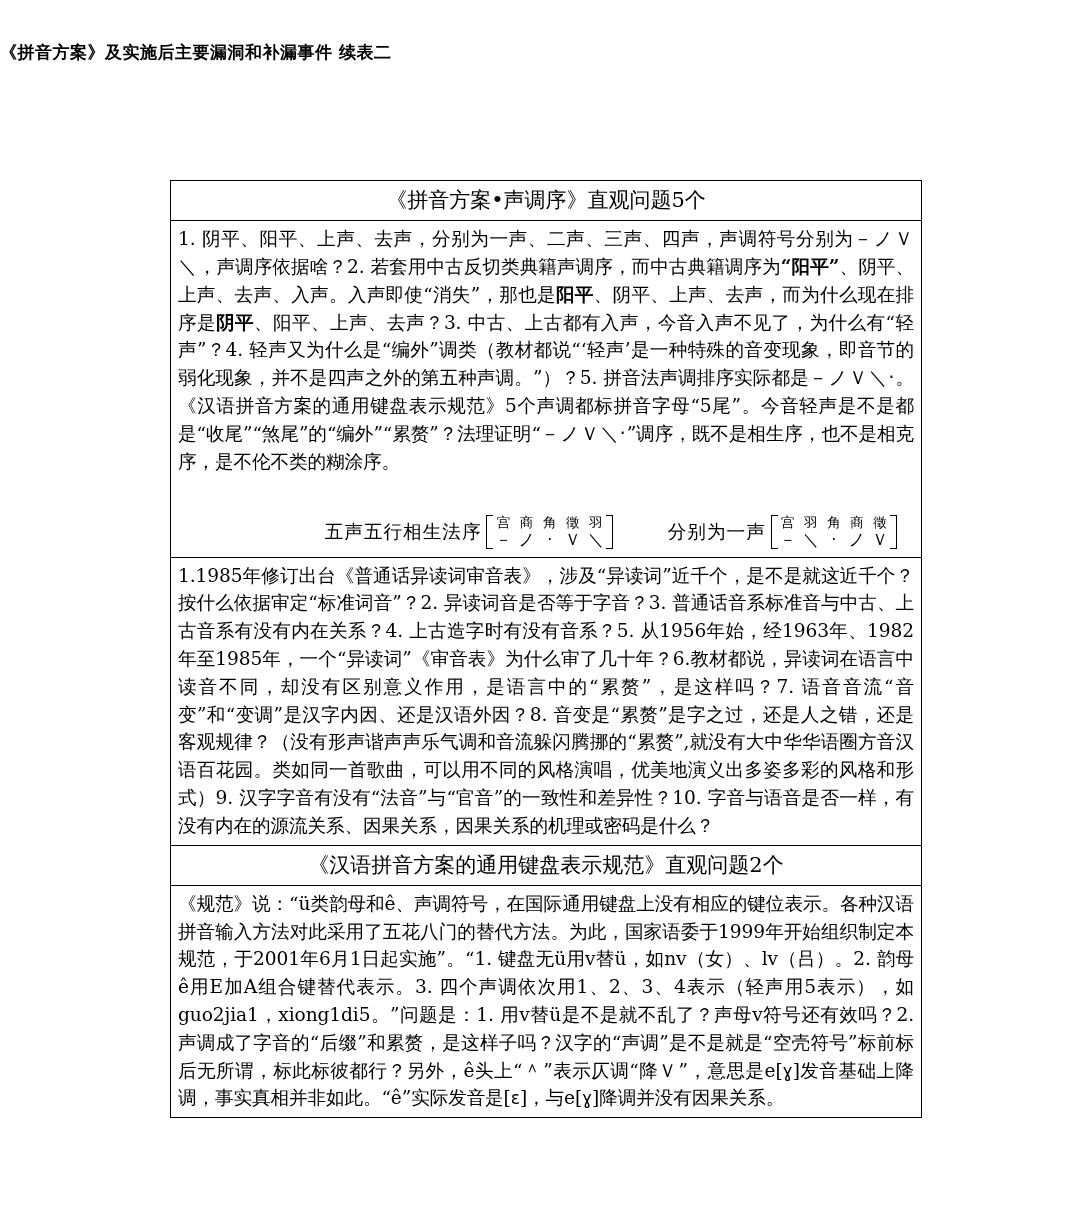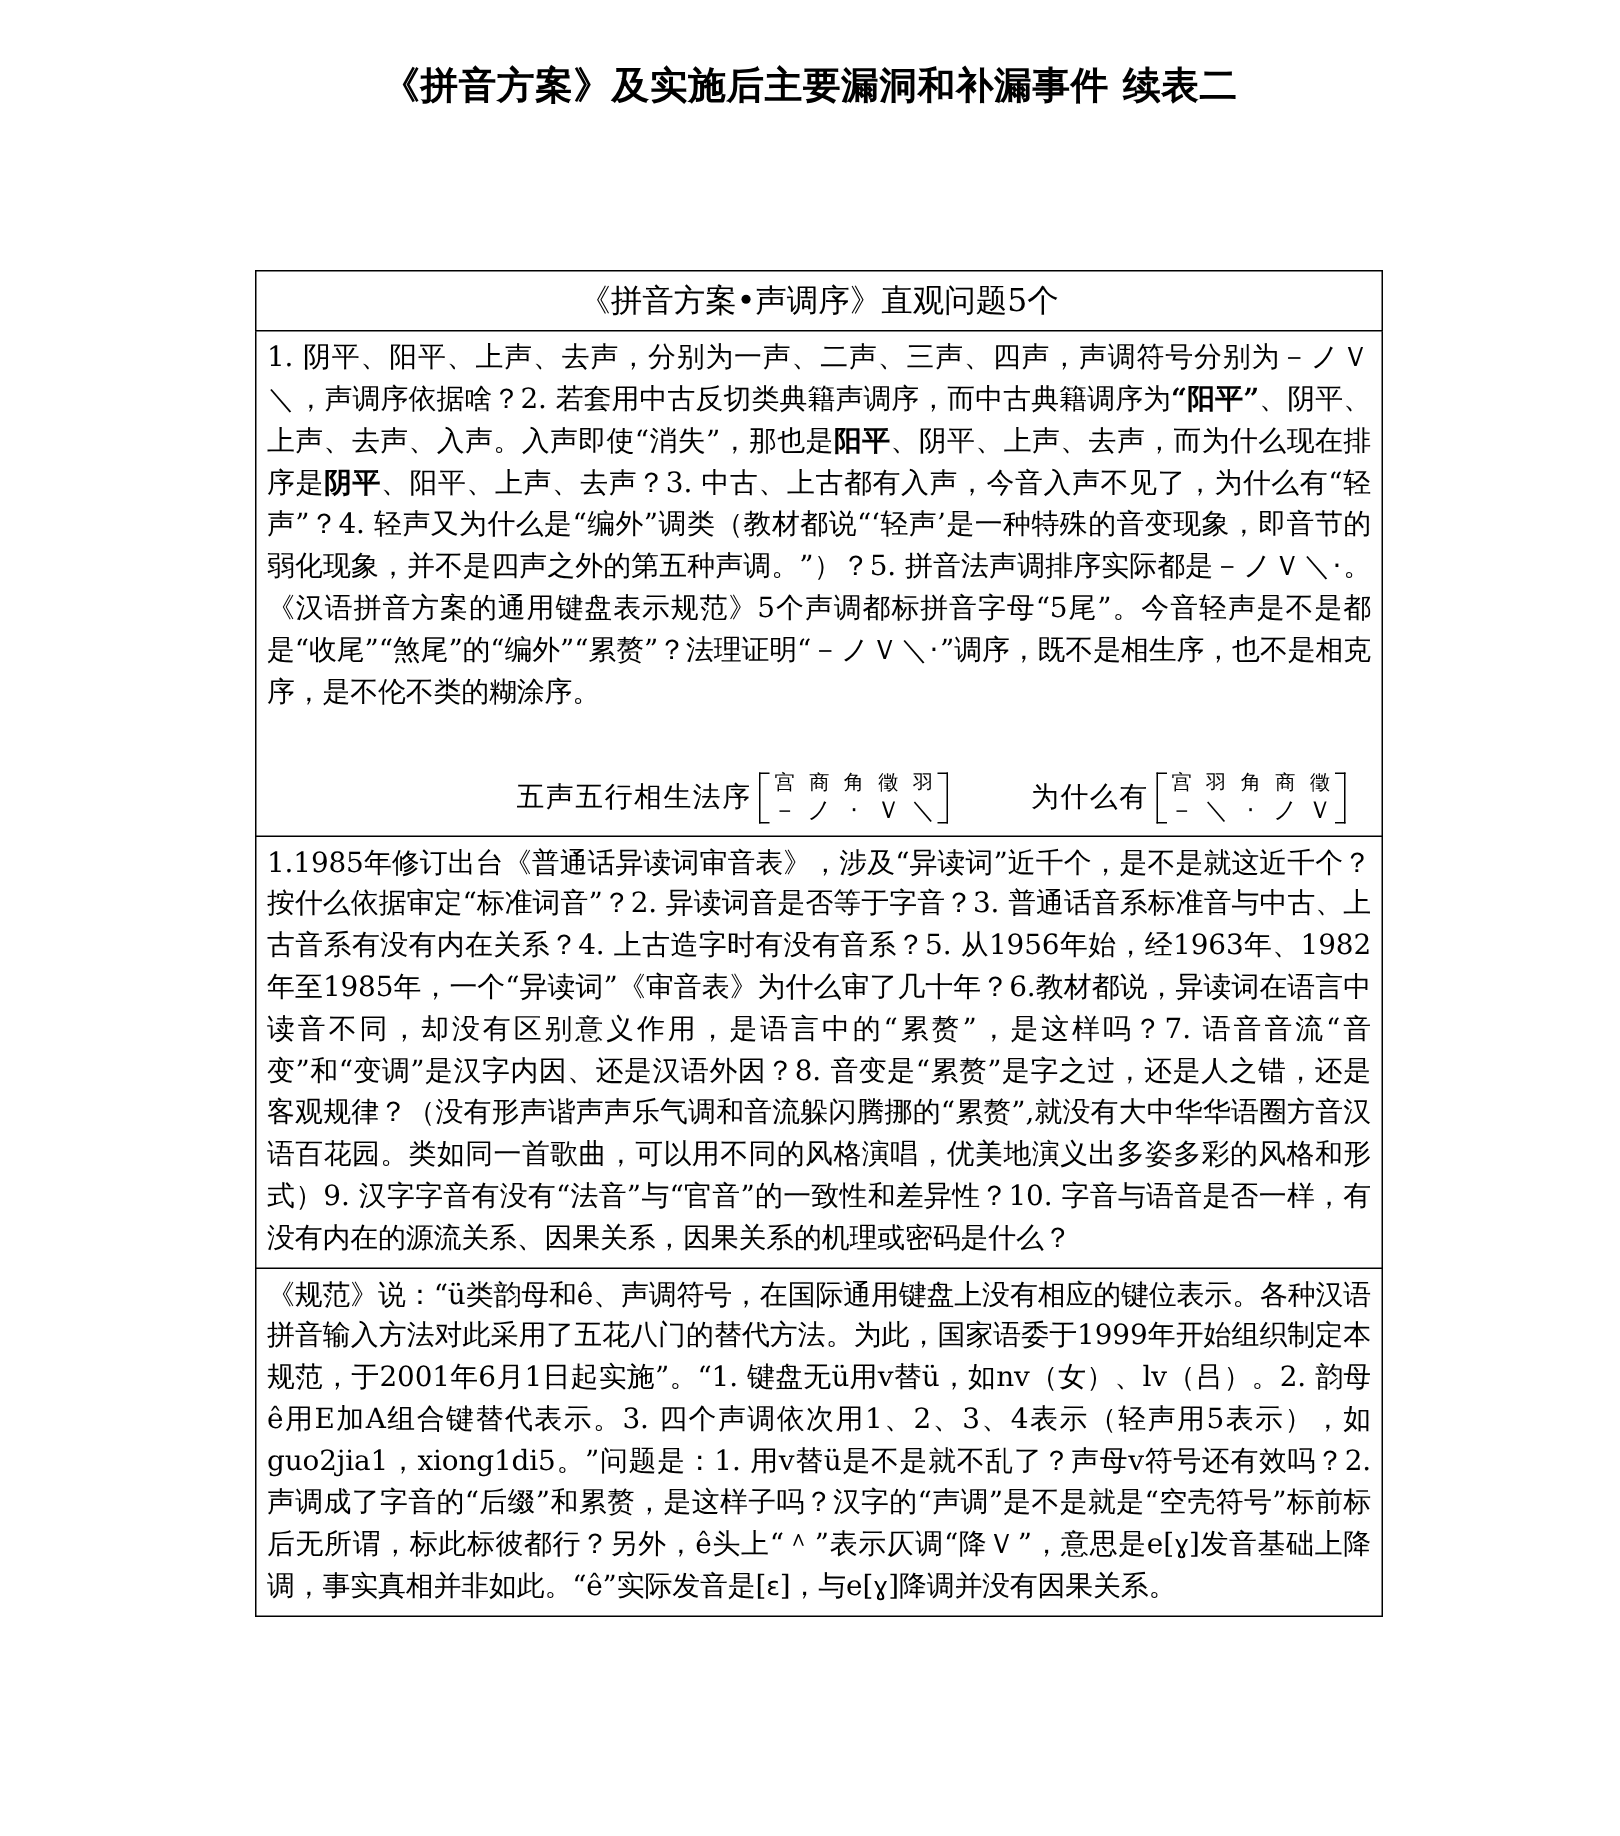--- a/index.html
+++ b/index.html
@@ -15,24 +15,23 @@
     position: relative;
     overflow: hidden;
   }
   .page {
     width: 1080px;
     height: 1224px;
     position: relative;
     box-sizing: border-box;
   }
   .doc-title {
-    text-align: center;
     font-family: "DejaVu Sans", "Liberation Sans", sans-serif;
     font-weight: bold;
-    font-size: 25px;
+    font-size: 17px;
     letter-spacing: 0.5px;
     padding-top: 42px;
     line-height: 1.2;
   }
   .table-wrap {
     position: absolute;
     left: 170px;
     top: 180px;
     width: 740px;
   }
@@ -157,21 +156,21 @@
                           <span>－</span>
                           <span>ノ</span>
                           <span>·</span>
                           <span>Ｖ</span>
                           <span>＼</span>
                         </span>
                       </span>
                     </span>
                   </div>
                   <div class="formula">
-                    <span class="flabel">为什么有</span>
+                    <span class="flabel">分别为一声</span>
                     <span class="bracket">
                       <span class="bstack">
                         <span class="brow top">
                           <span>宫</span>
                           <span>羽</span>
                           <span>角</span>
                           <span>商</span>
                           <span>徵</span>
                         </span>
                         <span class="brow bot">
@@ -190,20 +189,25 @@
           </tr>
           <tr>
             <td>
               <div class="sec-body">
                 <p class="noindent"><span>    1.1985年修订出台《普通话异读词审音表》，涉及“异读词”近千个，是不是就这近千个？按什么依据审定“标准词音”？2. 异读词音是否等于字音？3. 普通话音系标准音与中古、上古音系有没有内在关系？4. 上古造字时有没有音系？5. 从1956年始，经1963年、1982年至1985年，一个“异读词”《审音表》为什么审了几十年？6.教材都说，异读词在语言中读音不同，却没有区别意义作用，是语言中的“累赘”，是这样吗？7. 语音音流“音变”和“变调”是汉字内因、还是汉语外因？8. 音变是“累赘”是字之过，还是人之错，还是客观规律？（没有形声谐声声乐气调和音流躲闪腾挪的“累赘”,就没有大中华华语圈方音汉语百花园。类如同一首歌曲，可以用不同的风格演唱，优美地演义出多姿多彩的风格和形式）9. 汉字字音有没有“法音”与“官音”的一致性和差异性？10. 字音与语音是否一样，有没有内在的源流关系、因果关系，因果关系的机理或密码是什么？</span></p>
               </div>
             </td>
           </tr>
           <tr>
             <td>
+              <div class="sec-head">《汉语拼音方案的通用键盘表示规范》直观问题2个</div>
+            </td>
+          </tr>
+          <tr>
+            <td>
               <div class="sec-body">
                 <p class="noindent"><span>    《规范》说：“ü类韵母和ê、声调符号，在国际通用键盘上没有相应的键位表示。各种汉语拼音输入方法对此采用了五花八门的替代方法。为此，国家语委于1999年开始组织制定本规范，于2001年6月1日起实施”。“1. 键盘无ü用v替ü，如nv（女）、lv（吕）。2. 韵母ê用E加A组合键替代表示。3. 四个声调依次用1、2、3、4表示（轻声用5表示），如guo2jia1，xiong1di5。”问题是：1. 用v替ü是不是就不乱了？声母v符号还有效吗？2. 声调成了字音的“后缀”和累赘，是这样子吗？汉字的“声调”是不是就是“空壳符号”标前标后无所谓，标此标彼都行？另外，ê头上“</span><span class="tone">＾</span><span>”表示仄调“降</span><span class="tone">Ｖ</span><span>”，意思是e[</span><span class="ipa">ɣ</span><span>]发音基础上降调，事实真相并非如此。“ê”实际发音是[</span><span class="ipa">ɛ</span><span>]，与e[</span><span class="ipa">ɣ</span><span>]降调并没有因果关系。</span></p>
               </div>
             </td>
           </tr>
         </tbody>
     </table>
   </div>
 
 </div>

